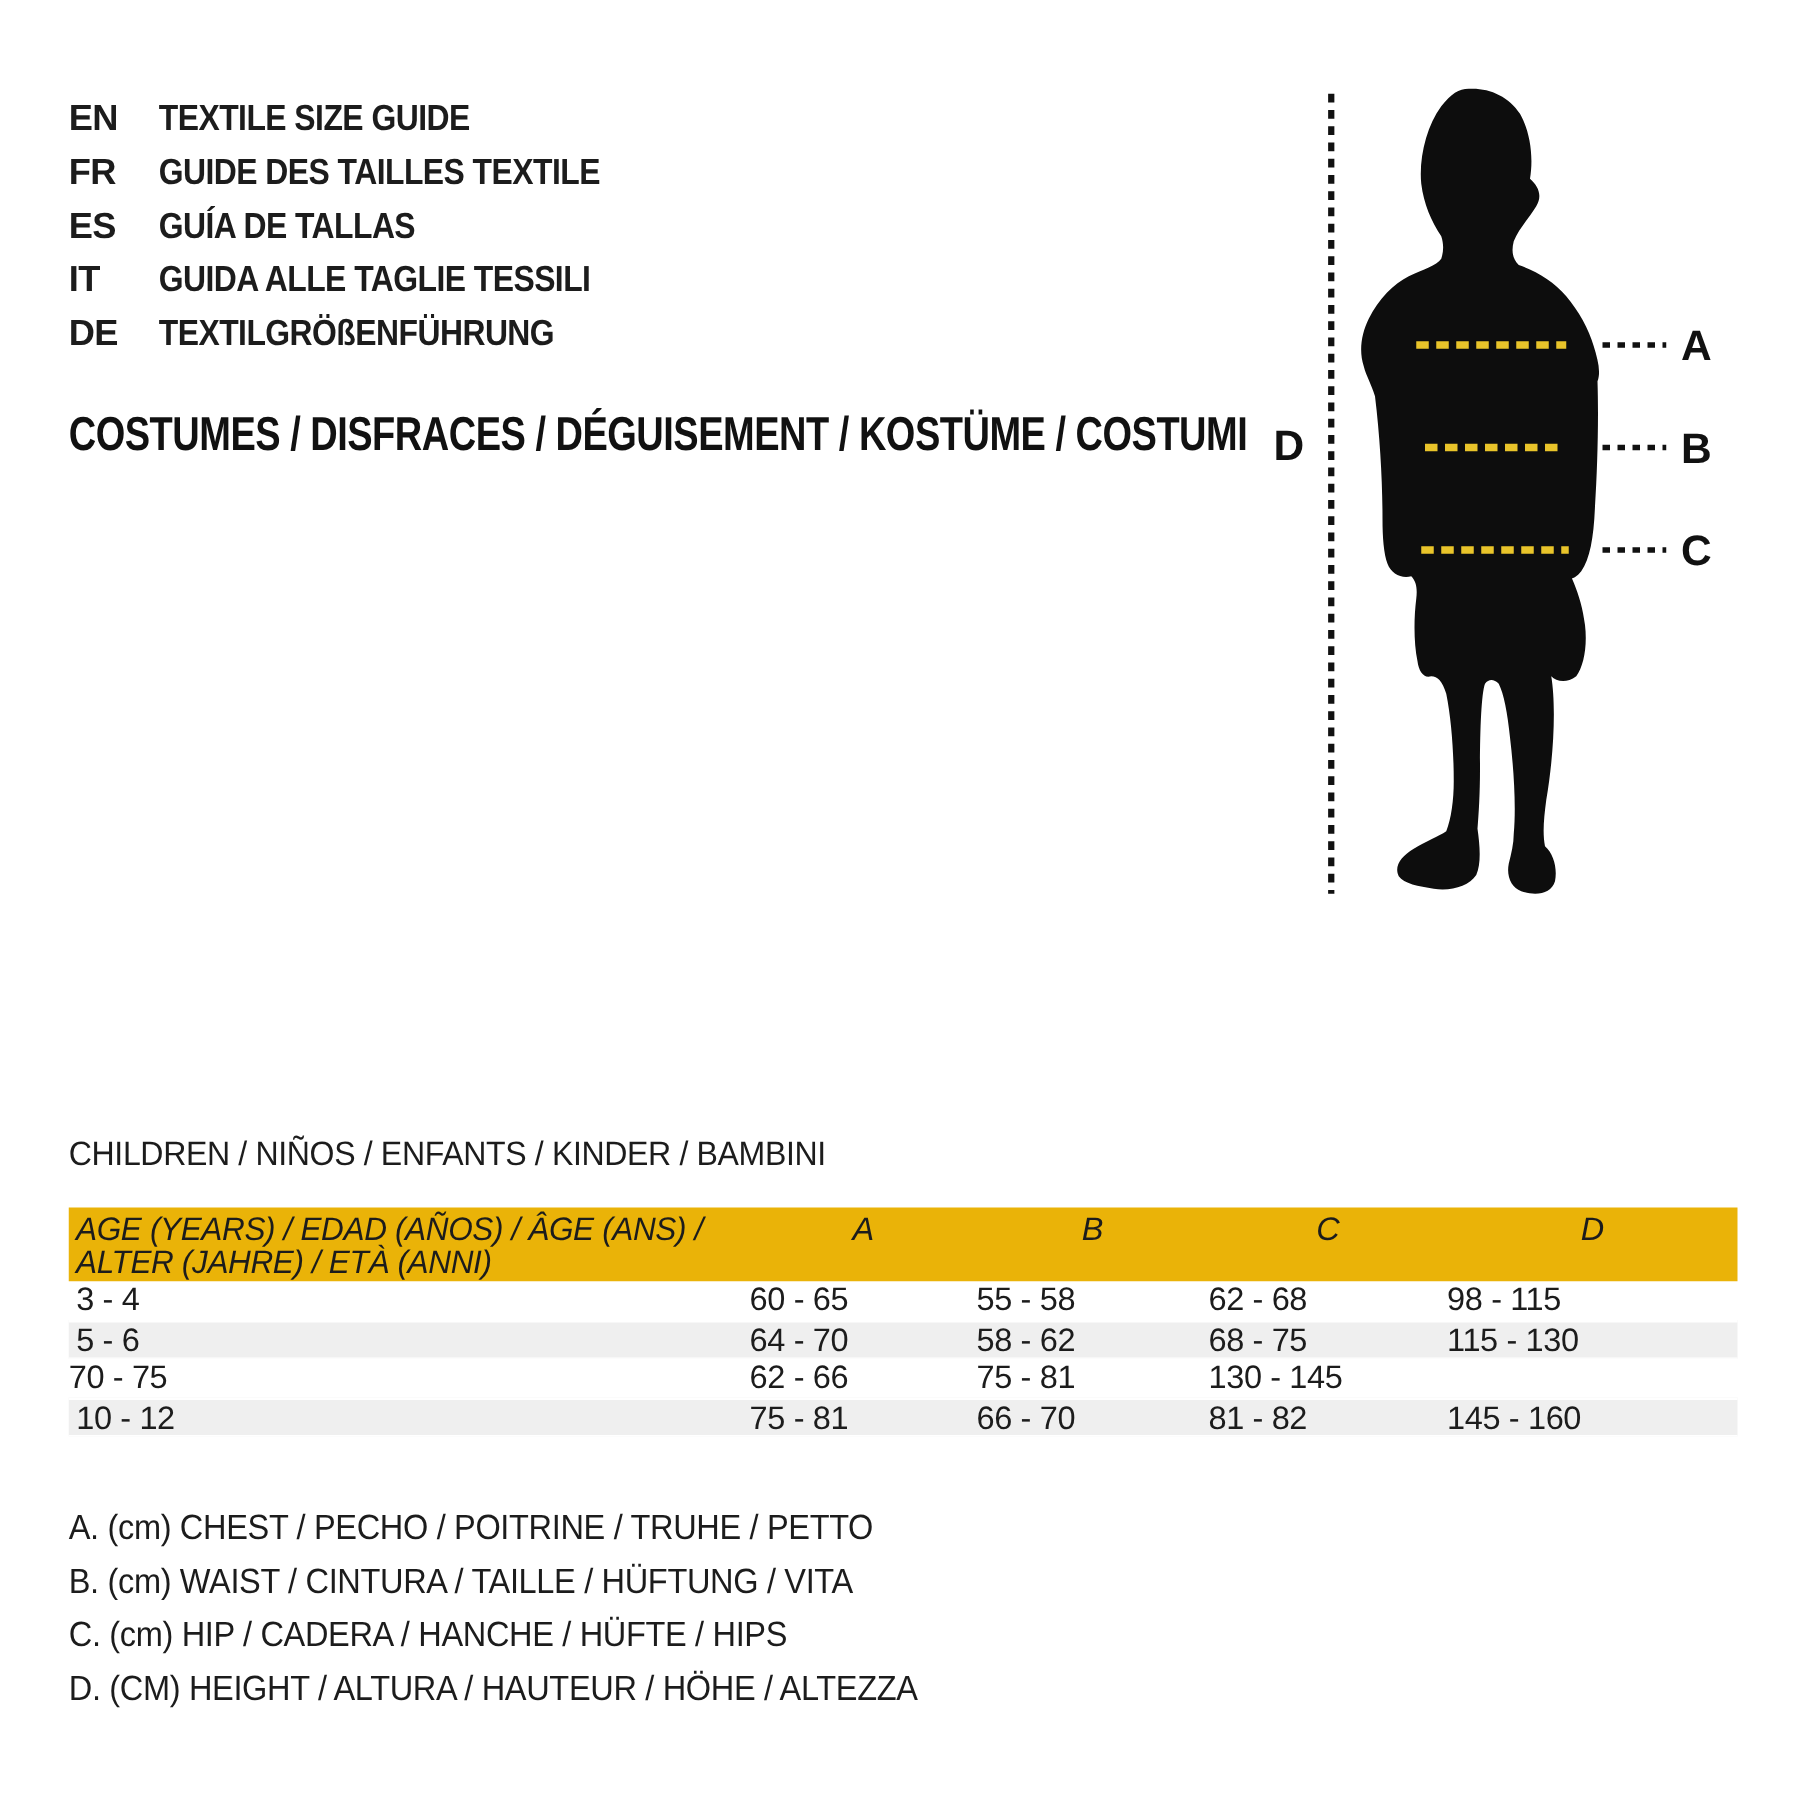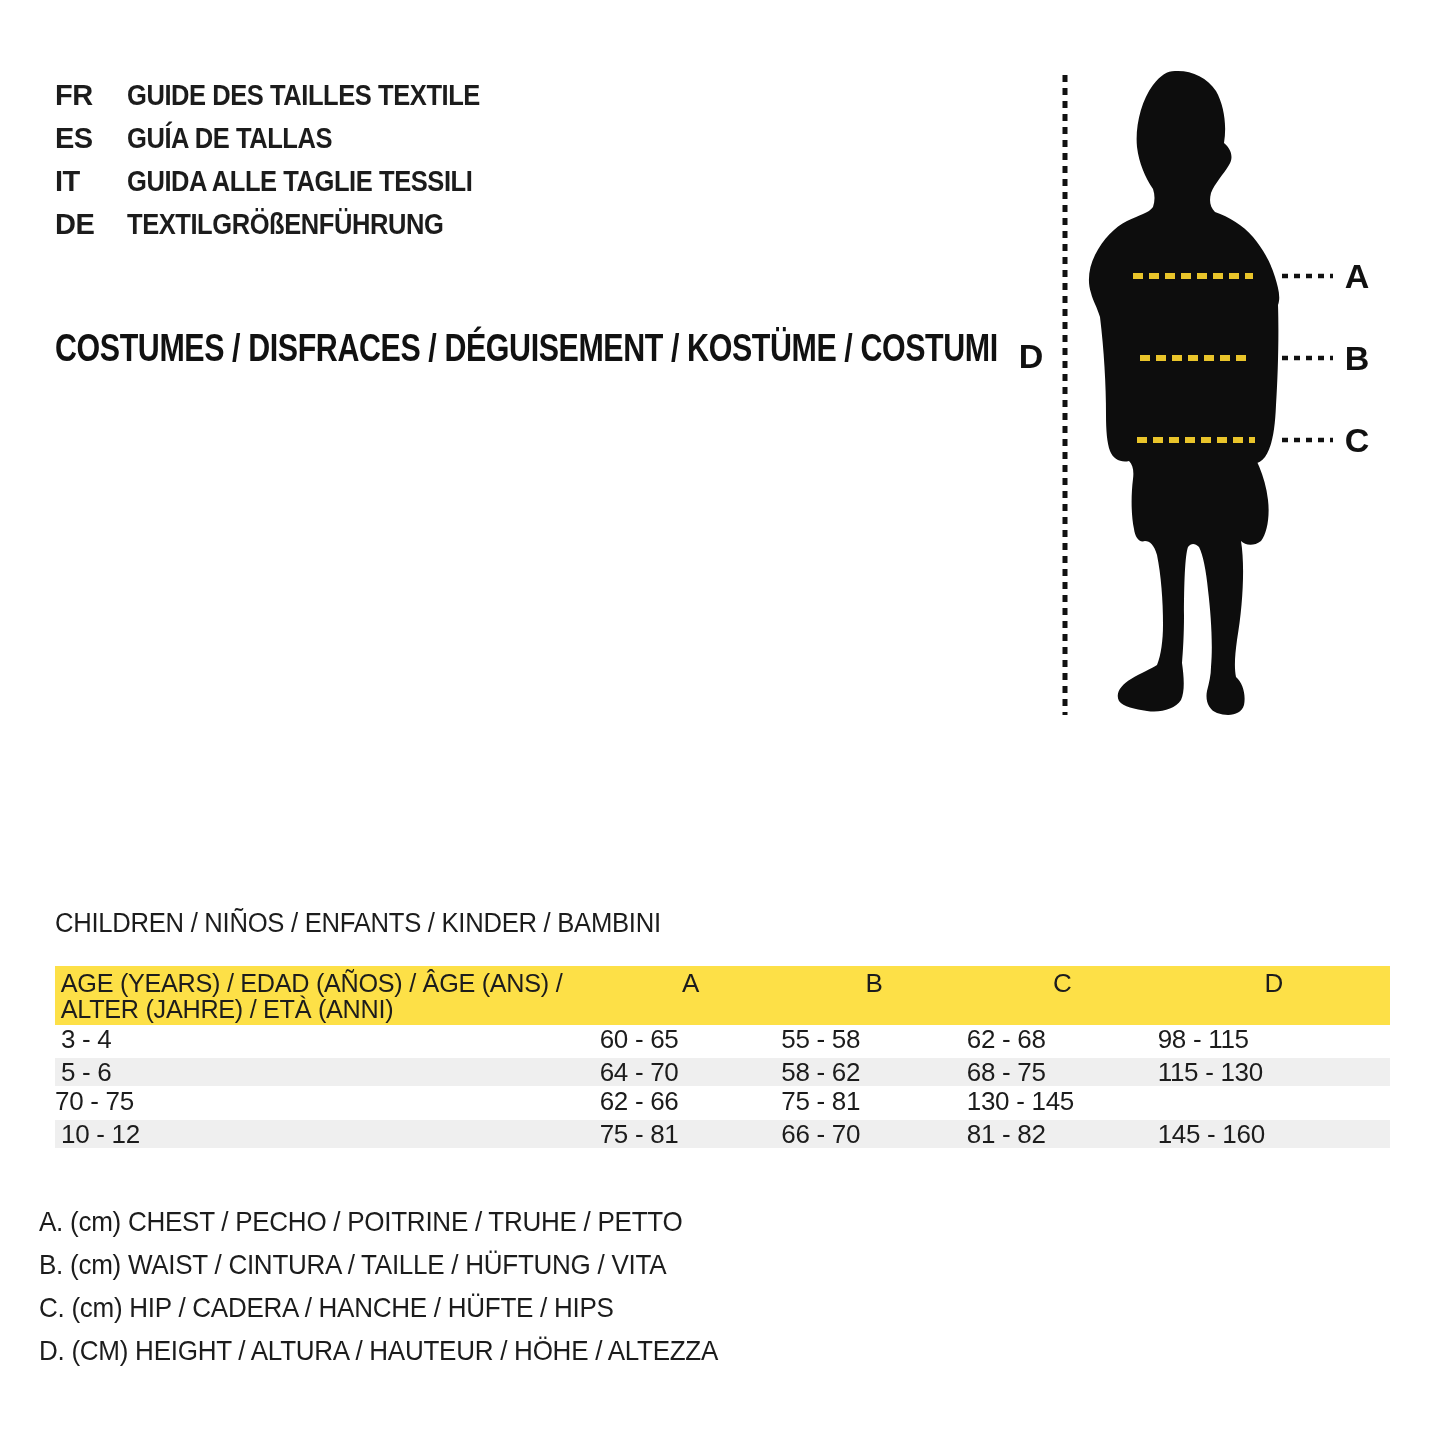--- a/index.html
+++ b/index.html
@@ -46,51 +46,55 @@
   }
 
   
   .size-table {
     position:absolute; left:55px; top:966px; width:1335px;
     font-size:26px; letter-spacing:-0.3px;
   }
   .t-head {
     display:grid;
     grid-template-columns:40.8% 13.6% 13.9% 14.3% 17.4%;
-    background:#fde047;
+    background:#eab308;
     height:59px;
     box-sizing:border-box;
+    font-style:italic;
   }
   .t-head .age-cell { padding:4px 0 0 6px; line-height:26px; white-space:nowrap;
     transform:scaleX(0.97); transform-origin:0 0; }
   .t-head .col-cell { text-align:center; padding-top:4px; line-height:26px; }
   .t-row {
     display:grid;
     grid-template-columns:40.8% 13.6% 13.9% 14.3% 17.4%;
     height:31px; line-height:29px;
     box-sizing:border-box;
   }
   .t-row.striped { background:#efefef; border-top:2px solid #ffffff; border-bottom:1px solid #ffffff; }
   .t-row .age-cell { padding-left:6px; }
   .t-row .val-cell { text-align:left; }
 
   
-  .footnotes { position:absolute; left:39px; top:1200px; }
+  .footnotes { position:absolute; left:55px; top:1200px; }
   .footnote {
     height:43px; line-height:43px; white-space:nowrap;
     font-size:28px; letter-spacing:-0.3px;
     transform:scaleX(0.93); transform-origin:0 50%;
   }
 </style>
 </head>
 <body>
 
 <div class="page">
 
   <div class="lang-list">
+    <div class="lang-row">
+      <span class="lang-code">EN</span><span class="lang-label">TEXTILE SIZE GUIDE</span>
+    </div>
     <div class="lang-row">
       <span class="lang-code">FR</span><span class="lang-label">GUIDE DES TAILLES TEXTILE</span>
     </div>
     <div class="lang-row">
       <span class="lang-code">ES</span><span class="lang-label">GUÍA DE TALLAS</span>
     </div>
     <div class="lang-row">
       <span class="lang-code">IT</span><span class="lang-label">GUIDA ALLE TAGLIE TESSILI</span>
     </div>
     <div class="lang-row">

